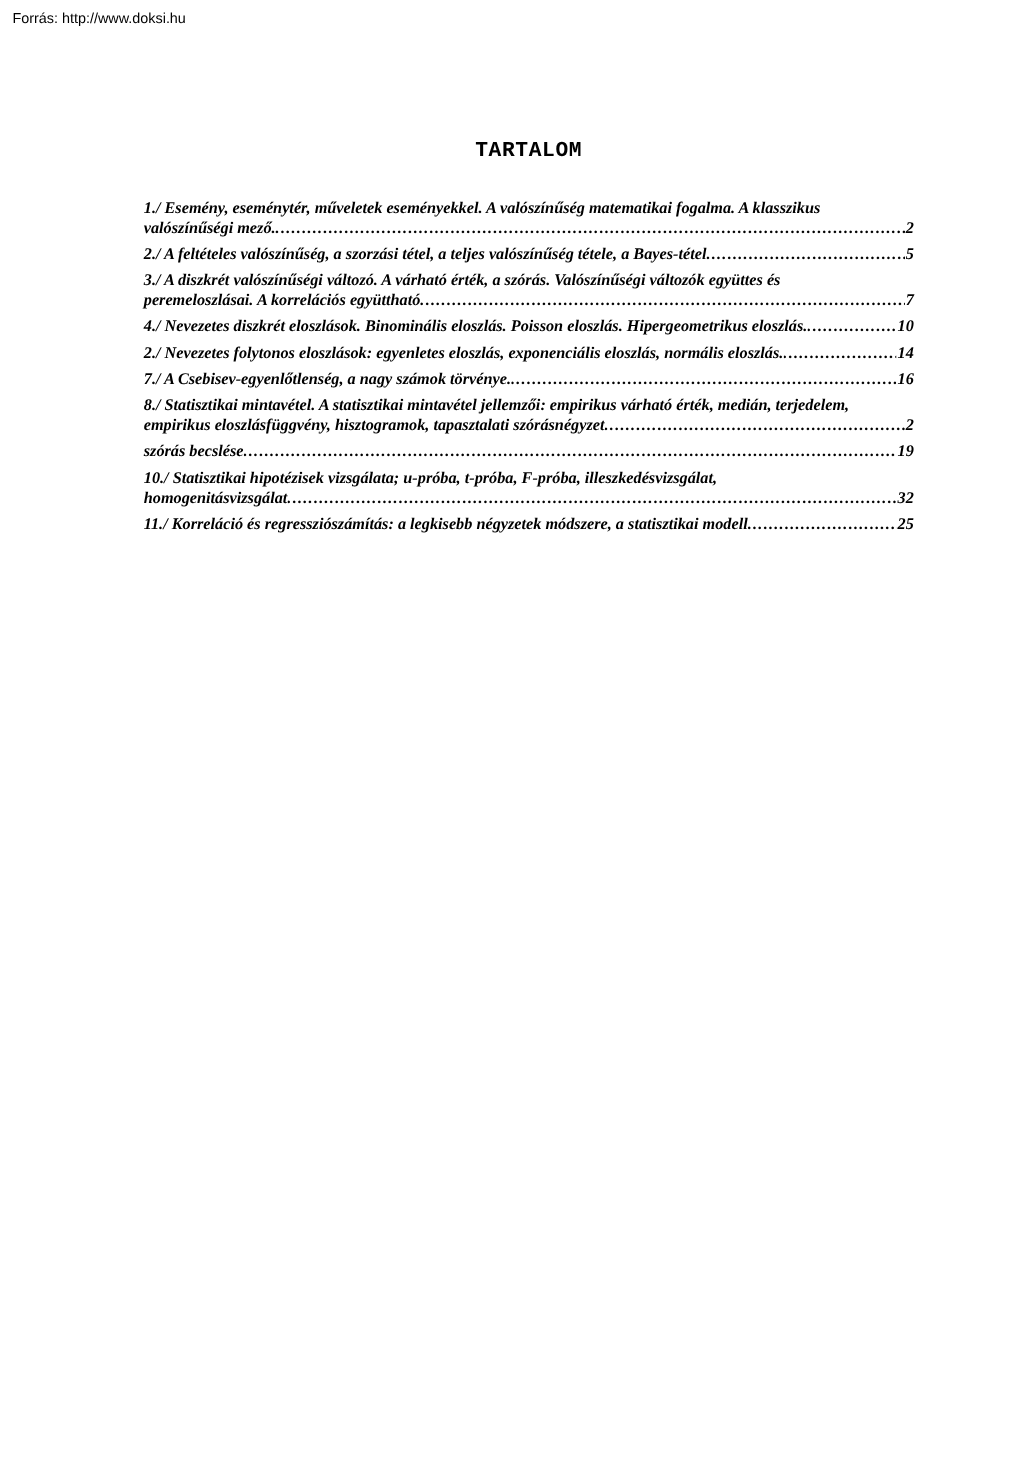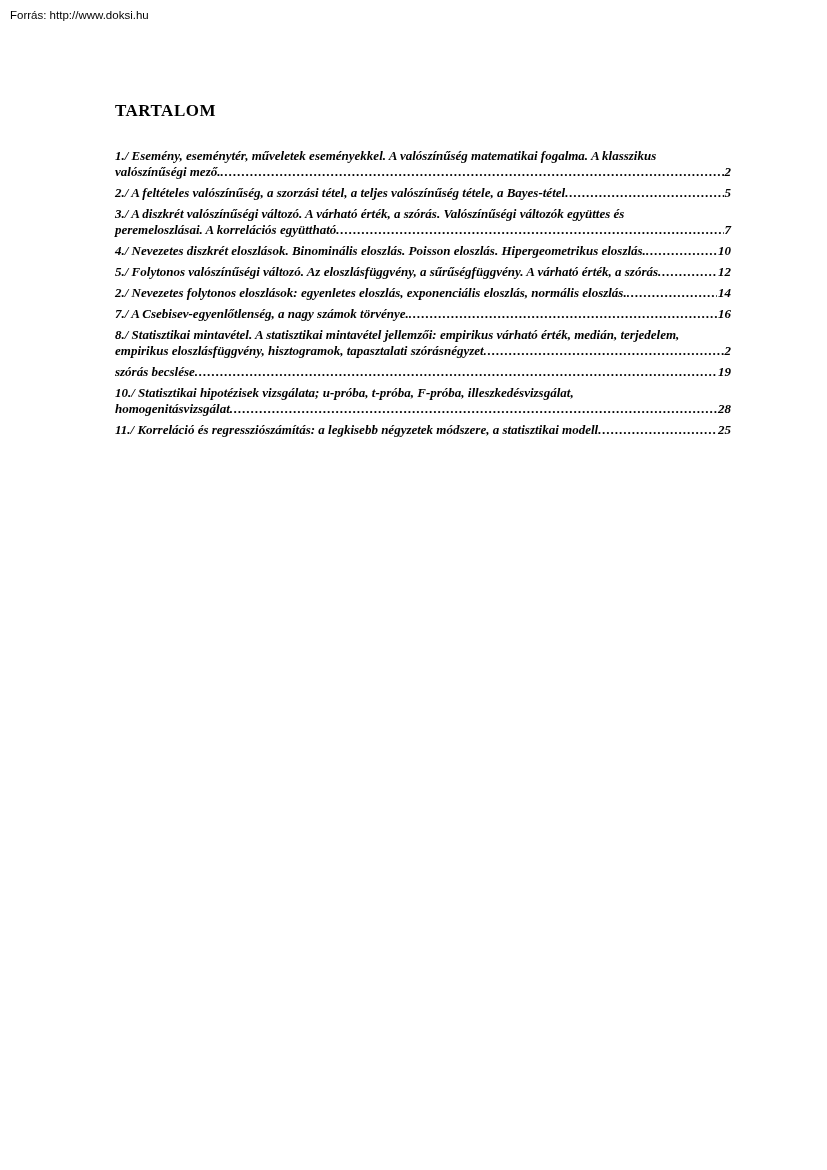--- a/index.html
+++ b/index.html
@@ -23,22 +23,23 @@
     font-size: 11.5px;
     color: #000000;
   }
   .content {
     position: absolute;
     left: 115px;
     top: 96px;
     width: 616px;
   }
   .doc-title {
-    margin: 5px 0 27px 0;
-    font-family: Liberation Serif, serif;
+    margin: 16px 0 27px 0;
+    text-align: center;
+    font-family: Liberation Mono, monospace;
     font-weight: bold;
     font-size: 17px;
     letter-spacing: 0.5px;
     color: #000000;
   }
   .toc {
     font-family: "Liberation Serif", serif;
     font-style: italic;
     font-weight: bold;
     font-size: 13px;
@@ -109,27 +110,20 @@
         </div>
         <div class="toc-entry">
           <div class="toc-line-last">
             <span class="toc-text">4./ Nevezetes diszkrét eloszlások. Binominális eloszlás. Poisson eloszlás. Hipergeometrikus eloszlás. </span>
             <span class="dot-leader"></span>
             <span class="toc-page-number">10</span>
           </div>
         </div>
         <div class="toc-entry">
           <div class="toc-line-last">
-            <span class="toc-text">5./ Folytonos valószínűségi változó. Az eloszlásfüggvény, a sűrűségfüggvény. A várható érték, a szórás</span>
-            <span class="dot-leader"></span>
-            <span class="toc-page-number">12</span>
-          </div>
-        </div>
-        <div class="toc-entry">
-          <div class="toc-line-last">
             <span class="toc-text">2./ Nevezetes folytonos eloszlások: egyenletes eloszlás, exponenciális eloszlás, normális eloszlás. </span>
             <span class="dot-leader"></span>
             <span class="toc-page-number">14</span>
           </div>
         </div>
         <div class="toc-entry">
           <div class="toc-line-last">
             <span class="toc-text">7./ A Csebisev-egyenlőtlenség, a nagy számok törvénye. </span>
             <span class="dot-leader"></span>
             <span class="toc-page-number">16</span>
@@ -148,21 +142,21 @@
             <span class="toc-text">szórás becslése </span>
             <span class="dot-leader"></span>
             <span class="toc-page-number">19</span>
           </div>
         </div>
         <div class="toc-entry">
           <div class="toc-line-full">10./ Statisztikai hipotézisek vizsgálata; u-próba, t-próba, F-próba, illeszkedésvizsgálat,</div>
           <div class="toc-line-last">
             <span class="toc-text">homogenitásvizsgálat</span>
             <span class="dot-leader"></span>
-            <span class="toc-page-number">28</span>
+            <span class="toc-page-number">32</span>
           </div>
         </div>
         <div class="toc-entry">
           <div class="toc-line-last">
             <span class="toc-text">11./ Korreláció és regressziószámítás: a legkisebb négyzetek módszere, a statisztikai modell</span>
             <span class="dot-leader"></span>
             <span class="toc-page-number">25</span>
           </div>
         </div>
       </div>

